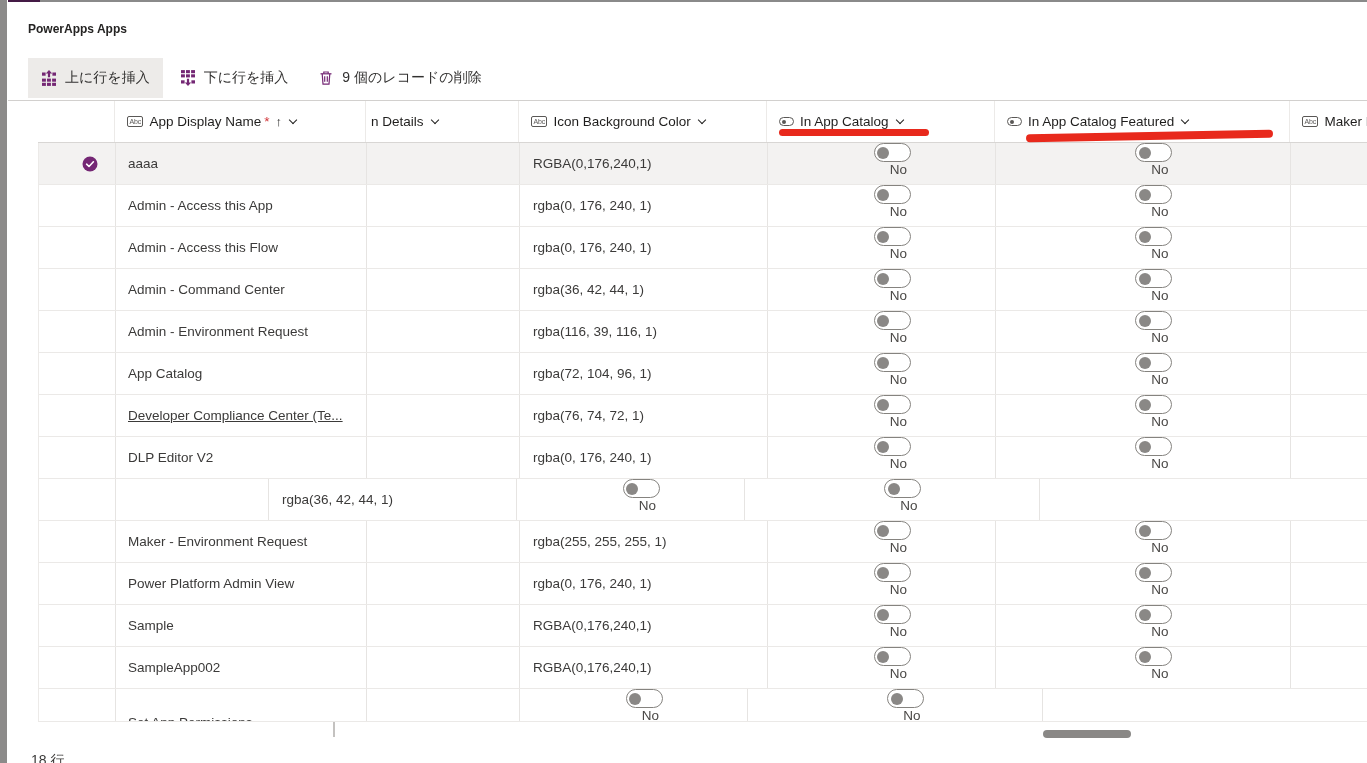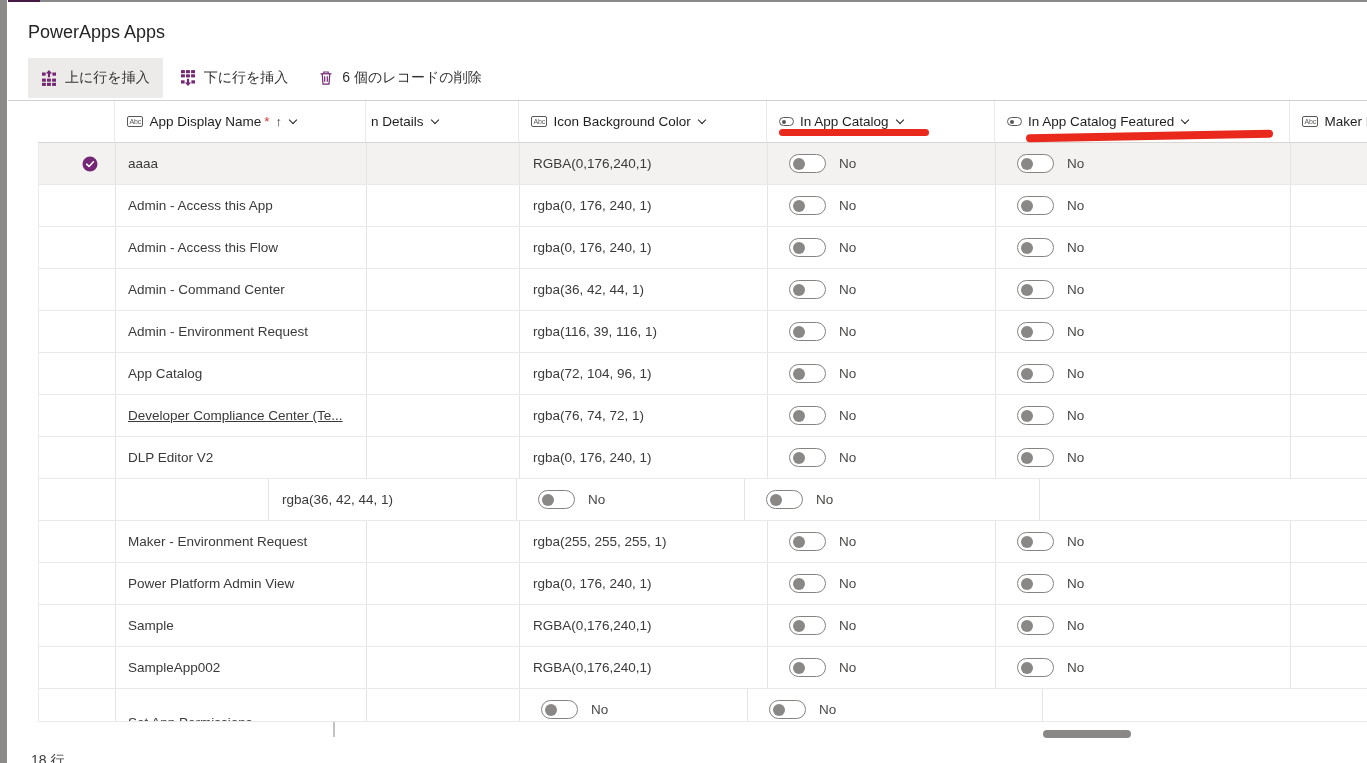--- a/index.html
+++ b/index.html
@@ -4,21 +4,21 @@
 <style>
   * { margin:0; padding:0; box-sizing:border-box; }
   html,body { width:1367px; height:763px; overflow:hidden; background:#fff;
     font-family:"Liberation Sans","DejaVu Sans",sans-serif; }
   .screen { position:relative; width:1367px; height:763px; background:#fff; overflow:hidden; }
 
   .left-strip { position:absolute; left:0; top:0; width:7px; height:763px; background:#8c8b8a; }
   .top-line-purple { position:absolute; left:8px; top:0; width:32px; height:2px; background:#441a45; }
   .top-line-gray { position:absolute; left:40px; top:0; right:0; height:2px; background:#8a8a8a; }
 
-  .title { position:absolute; left:28px; top:22px; font-size:18px; font-weight:400; color:#252423; }
+  .title { position:absolute; left:28px; top:22px; font-size:12px; font-weight:700; color:#252423; }
 
   .toolbar { position:absolute; left:28px; top:58px; height:40px; display:flex; align-items:stretch; }
   .tb-btn { display:flex; align-items:center; gap:8px; border:none; background:transparent;
     padding:0 13px; font-size:14px; color:#323130; cursor:pointer; white-space:nowrap;
     font-family:inherit; }
   .tb-btn.active { background:#edebe9; }
   .tb-btn + .tb-btn { margin-left:4px; }
   .tb-icon { display:flex; align-items:center; }
 
   .grid-top-border { position:absolute; left:8px; right:0; top:100px; height:1px; background:#d2d0ce; }
@@ -45,21 +45,21 @@
   .grid-body { position:absolute; left:38px; right:0; top:143px; height:579px; overflow:hidden;
     border-left:1px solid #eceae8; border-bottom:1px solid #ebe9e7; }
   .grow { display:flex; height:42px; border-bottom:1px solid #ebe9e7; background:#fff; }
   .grow.selected { background:#f3f2f1; }
   .gcell { display:flex; align-items:center; border-right:1px solid #e6e4e2; overflow:hidden;
     white-space:nowrap; font-size:13.5px; color:#3b3a39; }
   .gcell.col-maker { border-right:none; }
   .gcell.col-sel { justify-content:flex-end; padding-right:17px; }
   .gcell.col-name { padding-left:12px; }
   .gcell.col-color { padding-left:13px; }
-  .gcell.col-catalog, .gcell.col-featured { padding-left:21px; }
+  .gcell.col-catalog, .gcell.col-featured { padding-left:21px;flex-direction:column; }
   .pill { position:relative; width:37px; height:19px; border:1px solid #85837f; border-radius:10px;
     background:#fff; flex:none; }
   .knob { position:absolute; left:2.5px; top:2.5px; width:12px; height:12px; border-radius:50%;
     background:#8a8886; }
   .toggle-text { margin-left:13px; color:#4a4846; }
 
   .annot { position:absolute; background:#e8291c; }
   .annot-1 { left:779px; top:129px; width:150px; height:7px; border-radius:3.5px; }
   .annot-2 { left:1026px; top:132px; width:247px; height:8px; border-radius:4px;
     transform:rotate(-1.1deg); }
@@ -119,21 +119,21 @@
     <button class="tb-btn">
       <span class="tb-icon">
         <svg width="16" height="16" viewBox="0 0 16 16" fill="none" stroke="#742774" stroke-width="1.2">
           <path d="M2.5 3.8 H13.5"></path>
           <path d="M5.8 3.8 V2 H10.2 V3.8"></path>
           <path d="M4.2 3.8 L5 14.2 H11 L11.8 3.8"></path>
           <path d="M6.7 6.3 V11.8"></path>
             <path d="M9.3 6.3 V11.8"></path>
         </svg>
       </span>
-      <span>6 個のレコードの削除</span>
+      <span>9 個のレコードの削除</span>
     </button>
   </div>
 
   <div class="grid-top-border"></div>
   <div class="grid-header" id="grid-header">
       <div class="hcell col-sel" style="width: 77px;"></div>
       <div class="hcell col-name" style="width: 251px;">
         <div class="hinner">
           <span class="abc-ico">Abc</span>
           <span class="hlabel">App Display Name</span>

